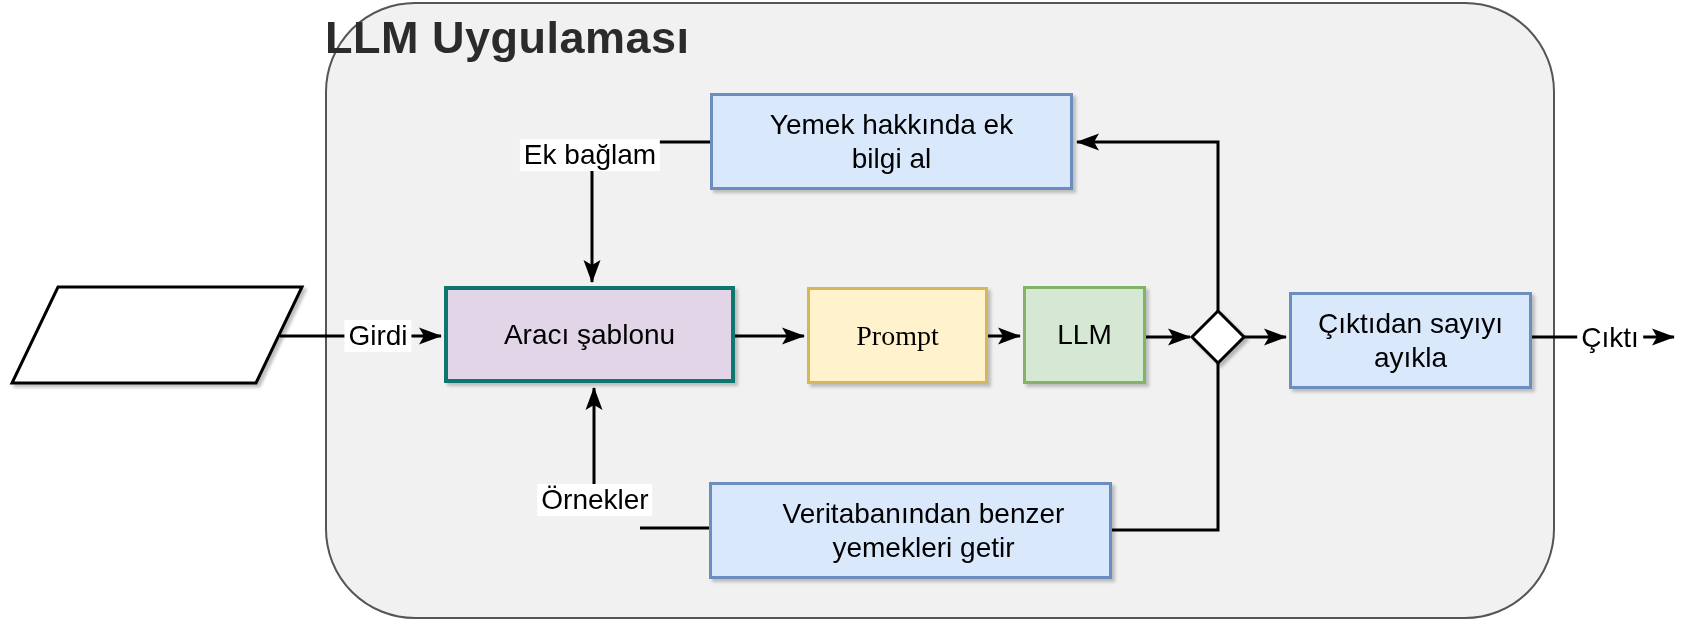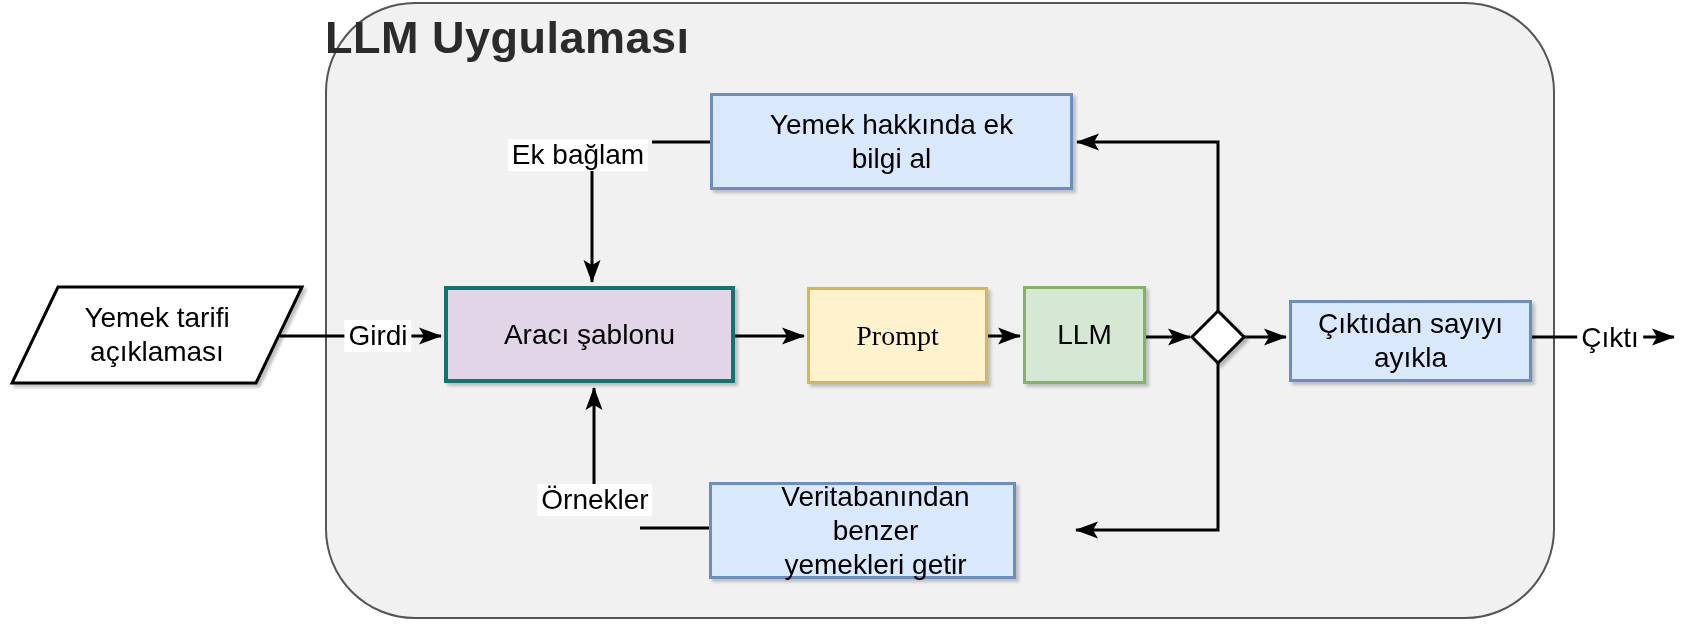--- a/index.html
+++ b/index.html
@@ -109,39 +109,37 @@
       <path d="M652,142 L712,142"></path>
 
       <path d="M592,170 L592,282" marker-end="url(#arrow)"></path>
 
       <path d="M640,528 L711,528"></path>
 
       <path d="M594,500 L594,388" marker-end="url(#arrow)"></path>
     </g>
   </svg>
 
-  <div class="shape-label" style="left:32px; top:301px; width:250px;">Yemek tarifi
-açıklaması</div>
 
   <div class="node node-blue" style="left:710px; top:93px; width:363px; height:97px;">Yemek hakkında ek
 bilgi al</div>
 
   <div class="node node-purple" style="left:444px; top:286px; width:291px; height:97px;">Aracı şablonu</div>
 
   <div class="node node-yellow" style="left:807px; top:287px; width:181px; height:97px;font-family:Liberation Serif, serif;">Prompt</div>
 
   <div class="node node-green" style="left:1023px; top:286px; width:123px; height:98px;">LLM</div>
 
-  <div class="node node-blue" style="left:1289px; top:300px; width:243px; height:82px;">Çıktıdan sayıyı
+  <div class="node node-blue" style="left:1289px; top:292px; width:243px; height:97px;">Çıktıdan sayıyı
 ayıkla</div>
 
-  <div class="node node-blue" style="left:709px; top:482px; width:307px; height:97px;padding-left:26px;">Veritabanından benzer
+  <div class="node node-blue" style="left:709px; top:482px; width:403px; height:97px;padding-left:26px;">Veritabanından benzer
 yemekleri getir</div>
 
   <div class="edge-label" style="left:378px; top:336px;">Girdi</div>
 
   <div class="edge-label" style="left:1610px; top:338px;">Çıktı</div>
 
-  <div class="edge-label" style="left:578px; top:155px;">Ek bağlam</div>
+  <div class="edge-label" style="left:590px; top:155px;">Ek bağlam</div>
 
   <div class="edge-label" style="left:595px; top:500px;">Örnekler</div>
 
 </div>
 
 </body></html>

